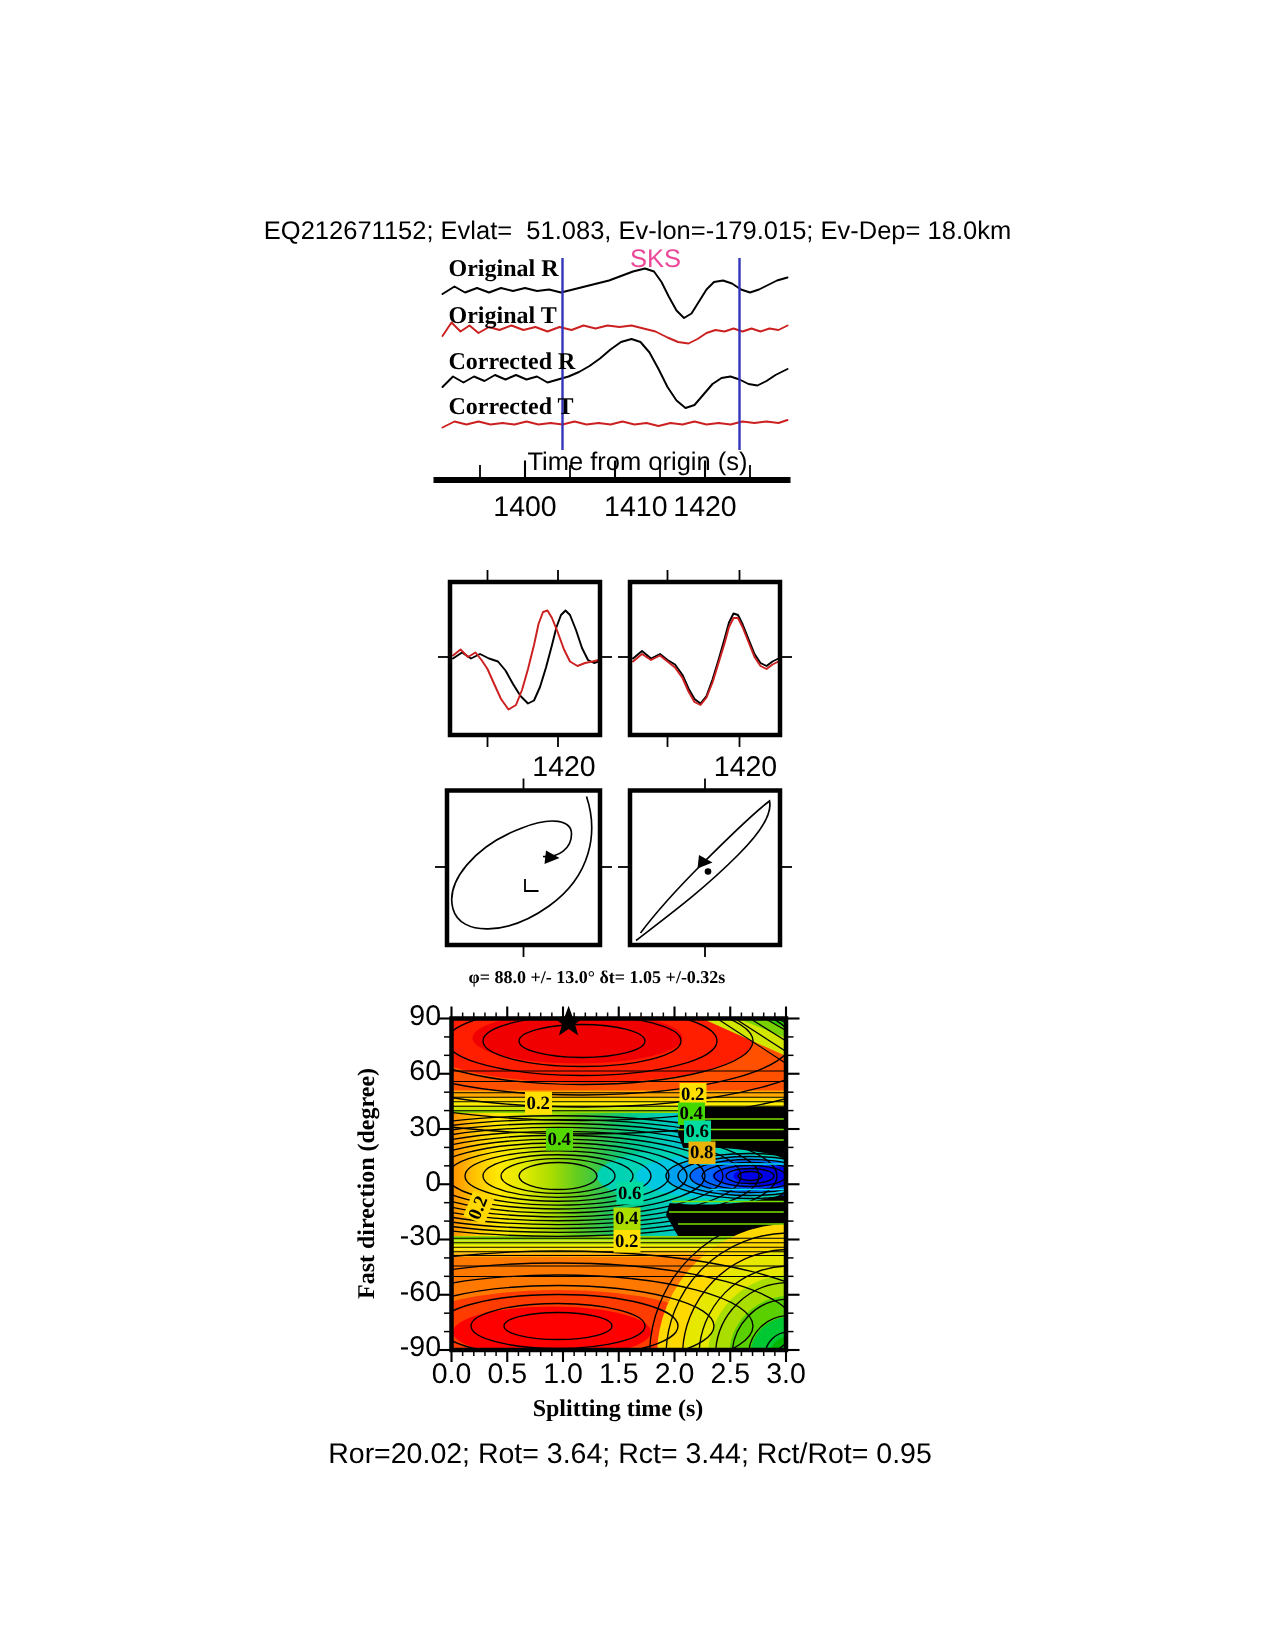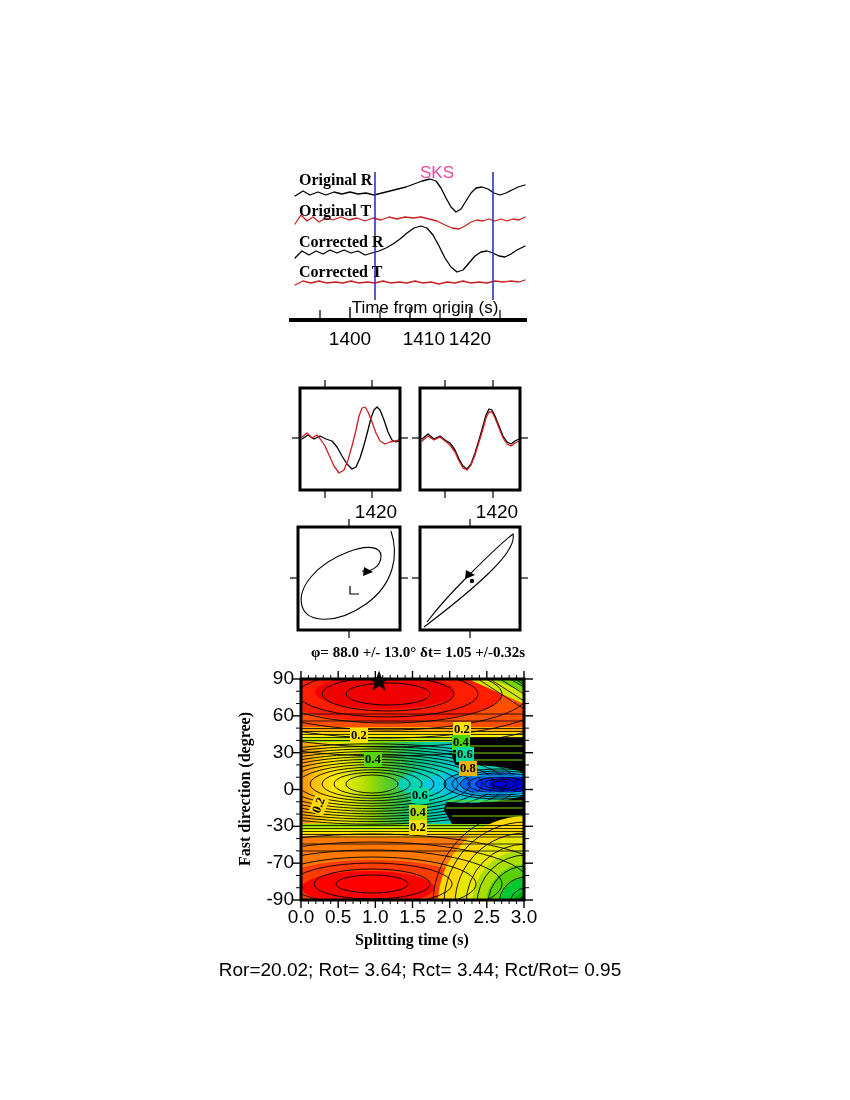--- a/index.html
+++ b/index.html
@@ -6,21 +6,21 @@
   #page{position:relative;width:850px;height:1100px;background:#ffffff;overflow:hidden;
         font-family:"Liberation Sans",sans-serif;color:#000;}
   #gfx{position:absolute;left:0;top:0;}
   .t{position:absolute;white-space:pre;line-height:1.05;}
   .sans{font-family:"Liberation Sans",sans-serif;}
   .serifb{font-family:"Liberation Serif",serif;font-weight:bold;}
   #title1{left:0;top:118px;width:850px;font-size:17px;text-align:center;}
   #title2{left:0;top:145px;width:850px;font-size:17px;text-align:center;}
   #sks{left:407px;top:164px;width:60px;font-size:17px;text-align:center;color:#ec4899;}
   #tfo{left:330px;top:299px;width:190px;font-size:17px;text-align:center;}
-  #ctitle{left:283px;top:645px;width:270px;font-size:15px;text-align:center;}
+  #ctitle{left:263px;top:645px;width:270px;font-size:12px;text-align:center;}
   #xlab{left:332px;top:932px;width:160px;font-size:16px;text-align:center;}
   #ylab{left:157px;top:779px;width:180px;height:20px;font-size:16px;text-align:center;
         transform:rotate(-90deg);}
   #footer{left:175px;top:960px;width:490px;font-size:19px;text-align:center;}
   .wlab{left:299px;font-size:16px;}
   .tick{font-size:19px;text-align:center;}
   .ytick{font-size:19px;text-align:right;}
   .chip{position:absolute;font-family:"Liberation Serif",serif;font-weight:bold;
         font-size:12.5px;line-height:1;padding:1px 1px;color:#000;}
 </style>
@@ -300,20 +300,21 @@
       <line x1="524" y1="728.1111111111111" x2="529" y2="728.1111111111111" stroke="#000" stroke-width="1"></line>
       <line x1="292" y1="715.8333333333334" x2="301" y2="715.8333333333334" stroke="#000" stroke-width="1.4"></line>
       <line x1="524" y1="715.8333333333334" x2="533" y2="715.8333333333334" stroke="#000" stroke-width="1.4"></line>
       <line x1="296" y1="703.5555555555555" x2="301" y2="703.5555555555555" stroke="#000" stroke-width="1"></line>
       <line x1="524" y1="703.5555555555555" x2="529" y2="703.5555555555555" stroke="#000" stroke-width="1"></line>
       <line x1="296" y1="691.2777777777778" x2="301" y2="691.2777777777778" stroke="#000" stroke-width="1"></line>
       <line x1="524" y1="691.2777777777778" x2="529" y2="691.2777777777778" stroke="#000" stroke-width="1"></line>
       <line x1="292" y1="679" x2="301" y2="679" stroke="#000" stroke-width="1.4"></line>
       <line x1="524" y1="679" x2="533" y2="679" stroke="#000" stroke-width="1.4"></line>
     </svg>
+  <div class="t sans" id="title2">EQ212671152; Evlat=  51.083, Ev-lon=-179.015; Ev-Dep= 18.0km</div>
   <div class="t sans" id="sks">SKS</div>
   <div class="t sans" id="tfo">Time from origin (s)</div>
   <div class="t serifb" id="ctitle">φ= 88.0 +/- 13.0° δt= 1.05 +/-0.32s</div>
   <div class="t serifb" id="ylab">Fast direction (degree)</div>
   <div class="t serifb" id="xlab">Splitting time (s)</div>
   <div class="t sans" id="footer">Ror=20.02; Rot= 3.64; Rct= 3.44; Rct/Rot= 0.95</div>
 <div class="t serifb wlab" style="top: 172px;">Original R</div>
     <div class="t serifb wlab" style="top: 203px;">Original T</div>
     <div class="t serifb wlab" style="top: 234px;">Corrected R</div>
     <div class="t serifb wlab" style="top: 264px;">Corrected T</div>
@@ -327,21 +328,21 @@
     <div class="t sans tick" style="left: 345.333px; top: 907px; width: 60px;">1.0</div>
     <div class="t sans tick" style="left: 382.5px; top: 907px; width: 60px;">1.5</div>
     <div class="t sans tick" style="left: 419.667px; top: 907px; width: 60px;">2.0</div>
     <div class="t sans tick" style="left: 456.833px; top: 907px; width: 60px;">2.5</div>
     <div class="t sans tick" style="left: 494px; top: 907px; width: 60px;">3.0</div>
     <div class="t sans ytick" style="left: 250px; top: 668px; width: 44px;">90</div>
     <div class="t sans ytick" style="left: 250px; top: 704.833px; width: 44px;">60</div>
     <div class="t sans ytick" style="left: 250px; top: 741.667px; width: 44px;">30</div>
     <div class="t sans ytick" style="left: 250px; top: 778.5px; width: 44px;">0</div>
     <div class="t sans ytick" style="left: 250px; top: 815.333px; width: 44px;">-30</div>
-    <div class="t sans ytick" style="left: 250px; top: 852.167px; width: 44px;">-70</div>
+    <div class="t sans ytick" style="left: 250px; top: 852.167px; width: 44px;">-60</div>
     <div class="t sans ytick" style="left: 250px; top: 889px; width: 44px;">-90</div>
     <div class="chip" style="left: 350px; top: 728px; background: rgb(255, 224, 0);">0.2</div>
     <div class="chip" style="left: 364px; top: 752px; background: rgb(85, 216, 0);">0.4</div>
     <div class="chip" style="left: 453px; top: 722px; background: rgb(255, 224, 0);">0.2</div>
     <div class="chip" style="left: 452px; top: 735px; background: rgb(68, 216, 0);">0.4</div>
     <div class="chip" style="left: 456px; top: 747px; background: rgb(0, 220, 160);">0.6</div>
     <div class="chip" style="left: 459px; top: 761px; background: #eab308;">0.8</div>
     <div class="chip" style="left: 411px; top: 788px; background: rgb(0, 220, 160);">0.6</div>
     <div class="chip" style="left: 409px; top: 805px; background: rgb(170, 222, 0);">0.4</div>
     <div class="chip" style="left: 409px; top: 820px; background: rgb(255, 224, 0);">0.2</div>

